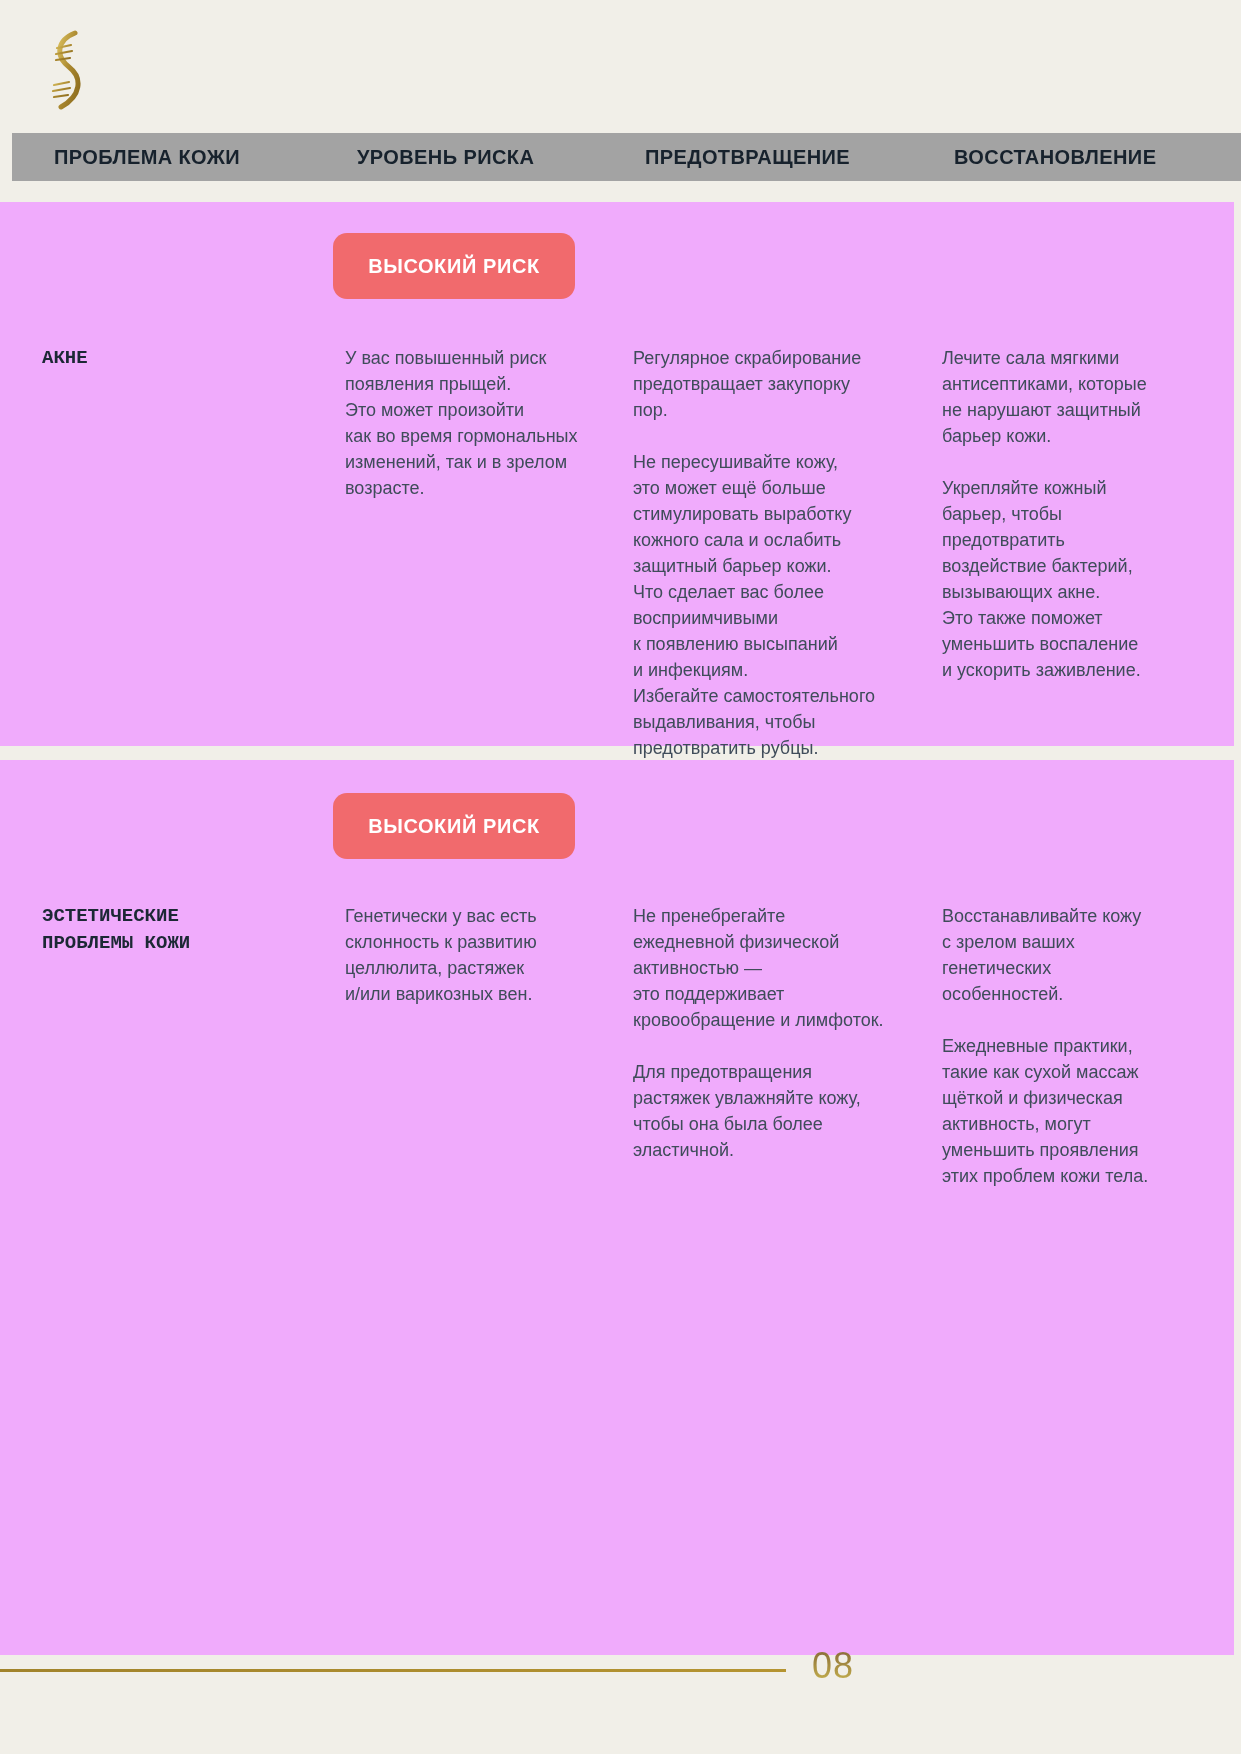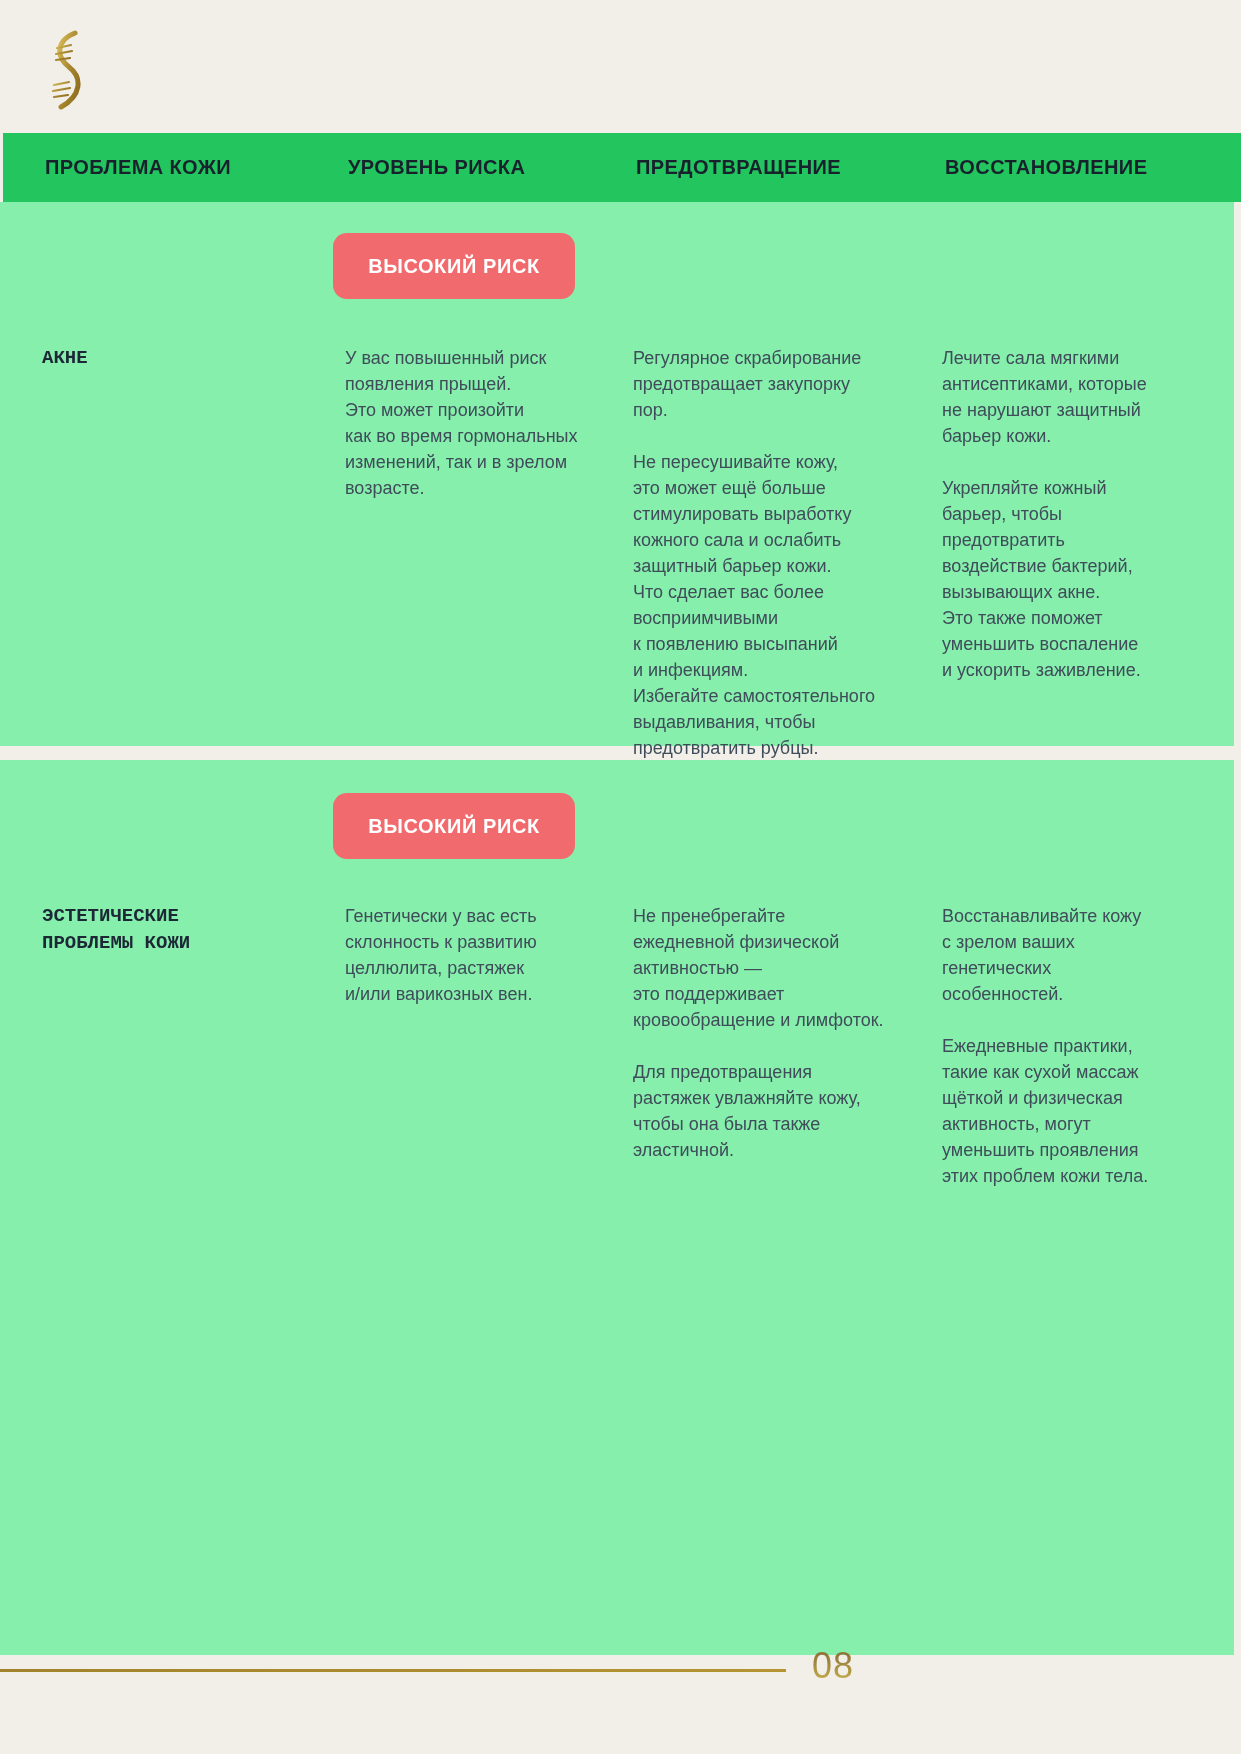--- a/index.html
+++ b/index.html
@@ -32,37 +32,37 @@
     display: grid;
     grid-template-columns: 303px 288px 309px 1fr;
     padding-left: 42px;
     padding-right: 40px;
     box-sizing: border-box;
   }
 
   
   .header-band {
     position: absolute;
-    top: 133px; left: 3px; right: 0;
-    height: 69px;
-    background: #22c55e;
+    top: 133px; left: 12px; right: 0;
+    height: 48px;
+    background: #a3a3a3;
     align-items: center;
   }
   .header-cell {
     font-size: 20px;
     font-weight: bold;
     letter-spacing: 0.4px;
     color: #17222d;
   }
 
   
   .panel {
     position: absolute;
     left: 0; right: 7px;
-    background: #86efac;
+    background: #f0abfc;
   }
   .panel-1 { top: 202px; height: 544px; }
   .panel-2 { top: 760px; height: 895px; }
 
   .badge {
     position: absolute;
     left: 333px;
     width: 242px;
     height: 66px;
     background: #f16a6d;
@@ -207,21 +207,21 @@
 и/или варикозных вен.</p>
         </div>
       <div class="cell">
           <p class="para">Не пренебрегайте
 ежедневной физической
 активностью —
 это поддерживает
 кровообращение и лимфоток.</p>
           <p class="para">Для предотвращения
 растяжек увлажняйте кожу,
-чтобы она была также
+чтобы она была более
 эластичной.</p>
         </div>
       <div class="cell">
           <p class="para">Восстанавливайте кожу
 с зрелом ваших
 генетических
 особенностей.</p>
           <p class="para">Ежедневные практики,
 такие как сухой массаж
 щёткой и физическая

